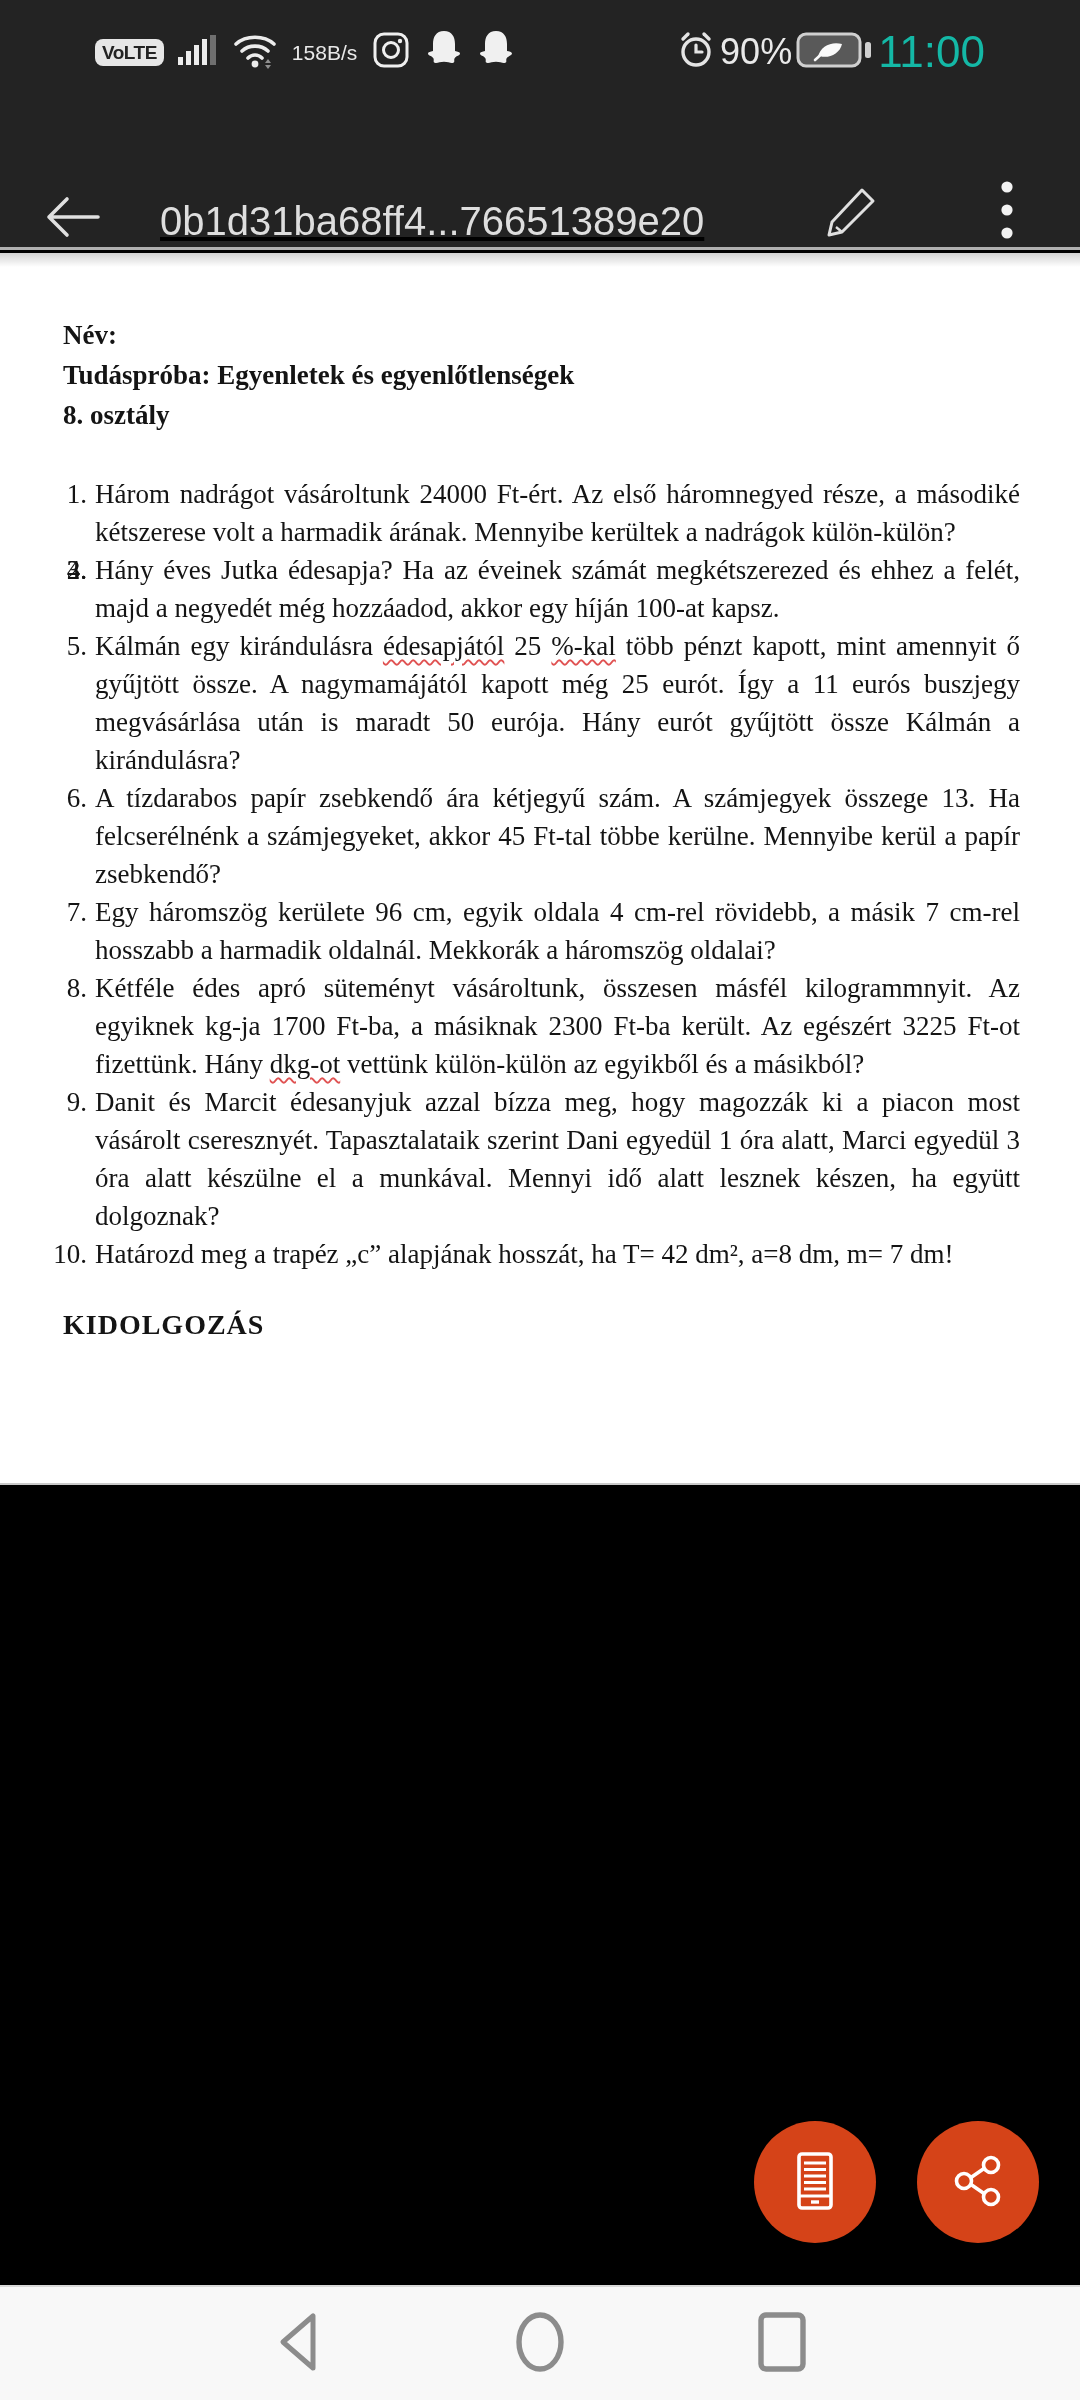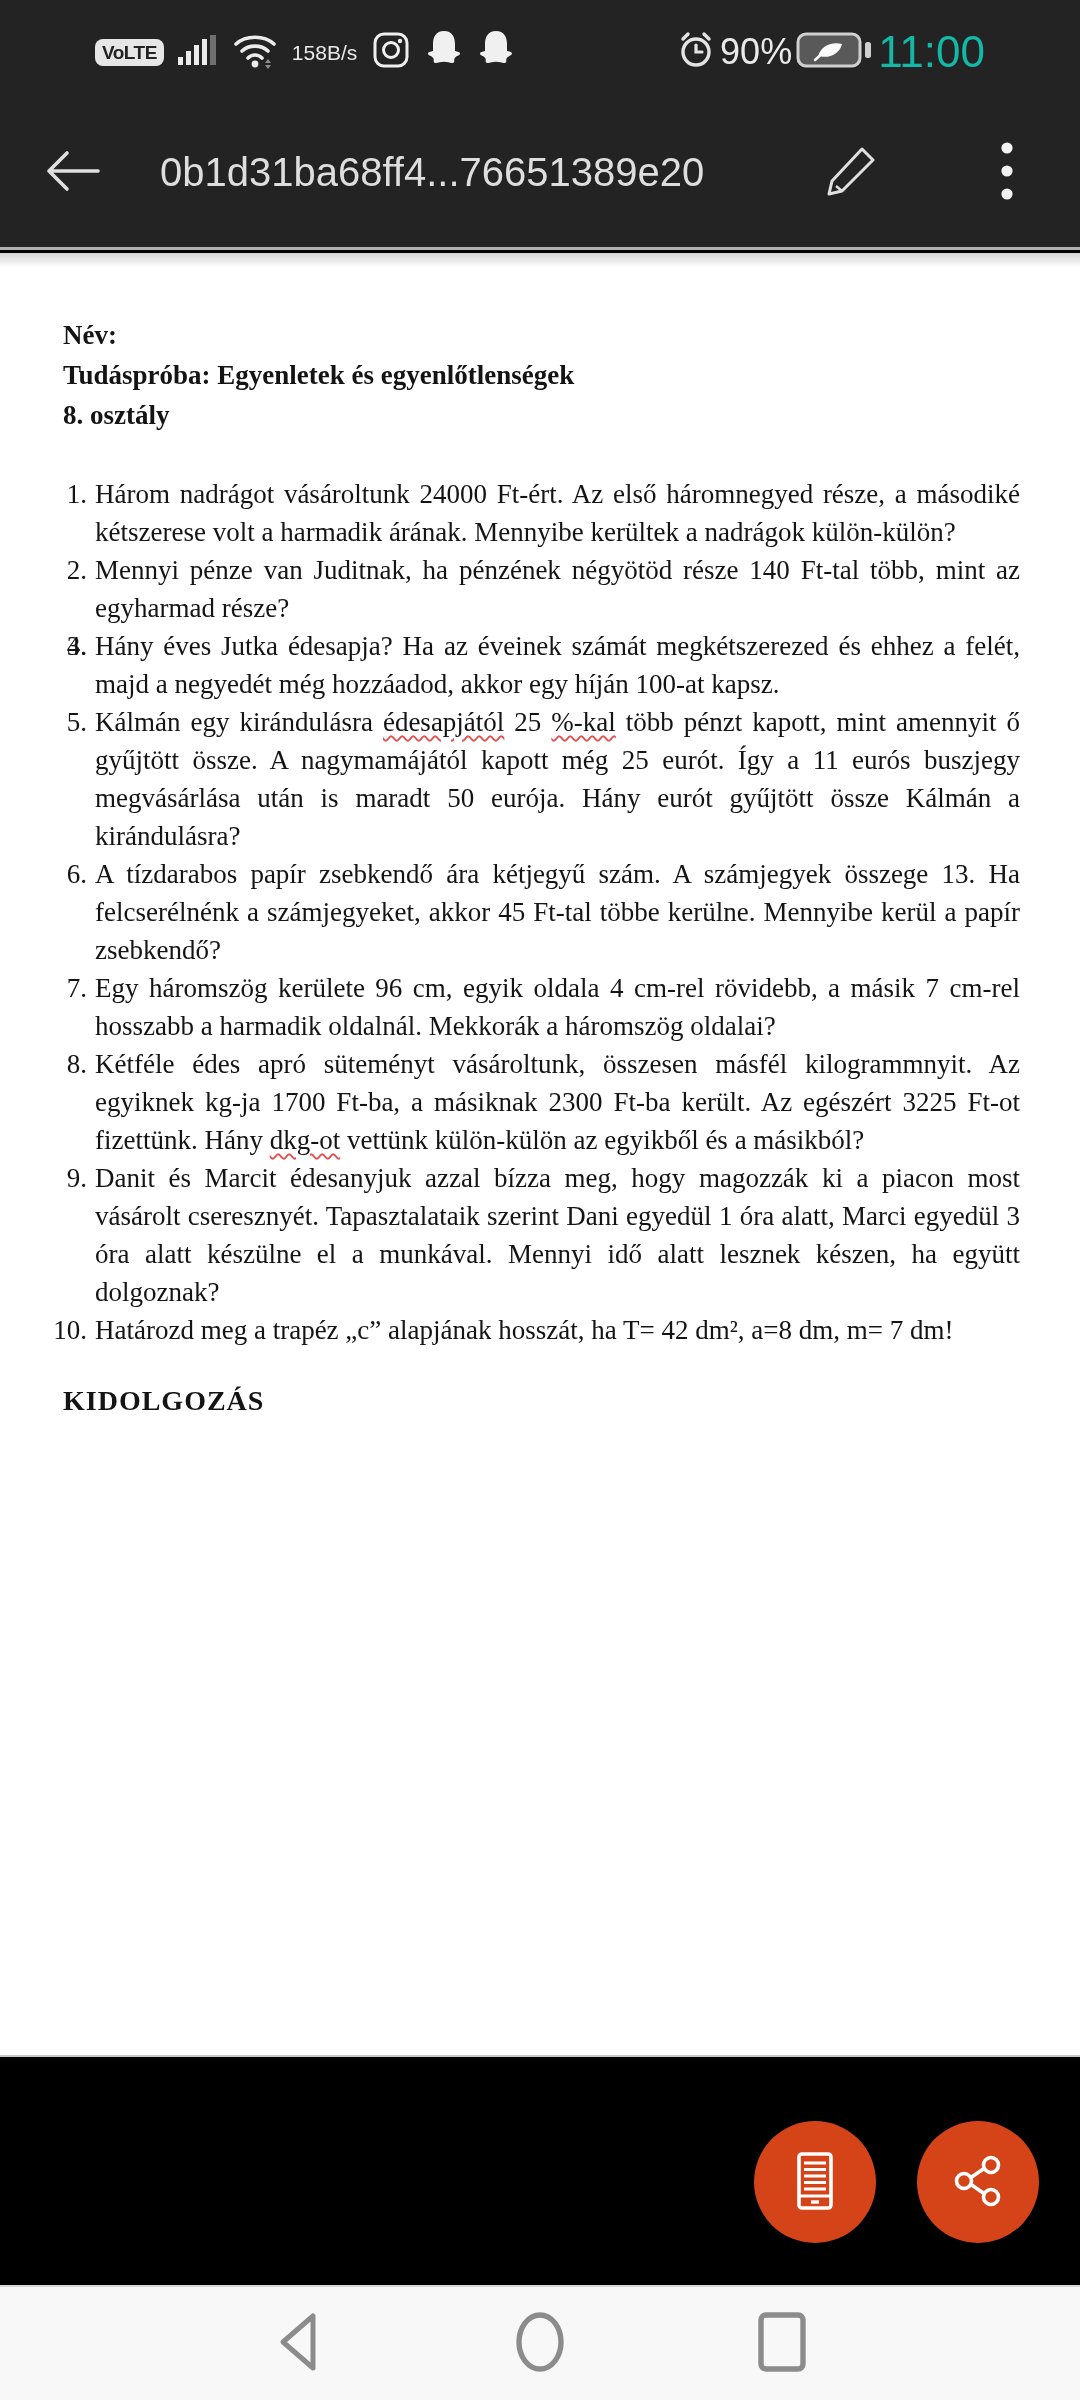--- a/index.html
+++ b/index.html
@@ -10,27 +10,27 @@
 
   .status-row { position:absolute; top:14px; left:0; right:0; height:76px; display:flex; align-items:center; padding:0 95px; color:#e9e9e9; }
   .status-left, .status-right { display:flex; align-items:center; gap:14px; }
   .status-right { margin-left:auto; gap:4px; }
 
   .volte-badge { background:#e6e6e6; color:#232323; font-weight:bold; font-size:19px; letter-spacing:-0.5px; padding:4px 7px; border-radius:8px; line-height:1; }
   .speed { display:flex; align-items:flex-start; font-size:21px; line-height:23px; color:#e9e9e9; }
   .pct { font-size:36px; color:#e9e9e9; }
   .clock-text { font-size:44px; color:#14b8a6; }
 
-  .header-row { position:absolute; top:100px; left:0; right:0; height:150px; display:flex; align-items:center; padding:0 66px 6px 42px; }
+  .header-row { position:absolute; top:100px; left:0; right:0; height:150px; display:flex; align-items:flex-end; padding:0 66px 6px 42px;text-decoration:underline; }
   .header-title { font-size:40px; color:#dedede; margin-left:56px; flex:1; white-space:nowrap; overflow:hidden; }
   .edit-btn { margin-right:120px; }
   .icon-btn { display:flex; align-items:center; justify-content:center; background:none; border:none; cursor:pointer; padding:0; }
 
   
-  #document { position:absolute; top:253px; left:0; width:1080px; height:1804px; background:#fff; border-bottom:2px solid #c9c9c9;
+  #document { position:absolute; top:253px; left:0; width:1080px; height:1232px; background:#fff; border-bottom:2px solid #c9c9c9;
               padding:62px 60px 0 63px; font-family:"Liberation Serif","DejaVu Serif",serif; color:#141414; }
   .doc-shadow { position:absolute; top:0; left:0; right:0; height:14px; background:linear-gradient(rgba(0,0,0,0.18), rgba(0,0,0,0)); pointer-events:none; }
 
   .doc-head p { font-weight:bold; font-size:27px; line-height:40px; }
 
   .problems { margin-top:40px; padding-left:32px; }
   .problem { position:relative; text-align:justify; font-size:27px; line-height:38px; }
   .problem .num { position:absolute; left:-44px; top:0; width:36px; text-align:right; }
   .sq { text-decoration:underline; text-decoration-style:wavy; text-decoration-color:#e05252; text-decoration-thickness:2px; text-underline-offset:4px; }
 
@@ -167,21 +167,21 @@
     <p>Tudáspróba: Egyenletek és egyenlőtlenségek</p>
     <p>8. osztály</p>
   </div>
 
   <div class="problems" id="problems">
   <div class="problem">
     <span class="num">1.</span><span class="problem-text">Három nadrágot vásároltunk 24000 Ft-ért. Az első háromnegyed része, a másodiké kétszerese volt a harmadik árának. Mennyibe kerültek a nadrágok külön-külön?</span>
   </div>
 
   <div class="problem">
-    <span class="num">2.</span><span class="problem-text">Mennyi pénze van Juditnak, ha pénzének négyötöd része 140 Ft-tal több, mint az egyharmad része?</span>
+    <span class="num">2.</span>
   </div>
 
   <div class="problem">
     <span class="num">3.</span>
   </div>
 
   <div class="problem">
     <span class="num">4.</span><span class="problem-text">Hány éves Jutka édesapja? Ha az éveinek számát megkétszerezed és ehhez a felét, majd a negyedét még hozzáadod, akkor egy híján 100-at kapsz.</span>
   </div>
 

